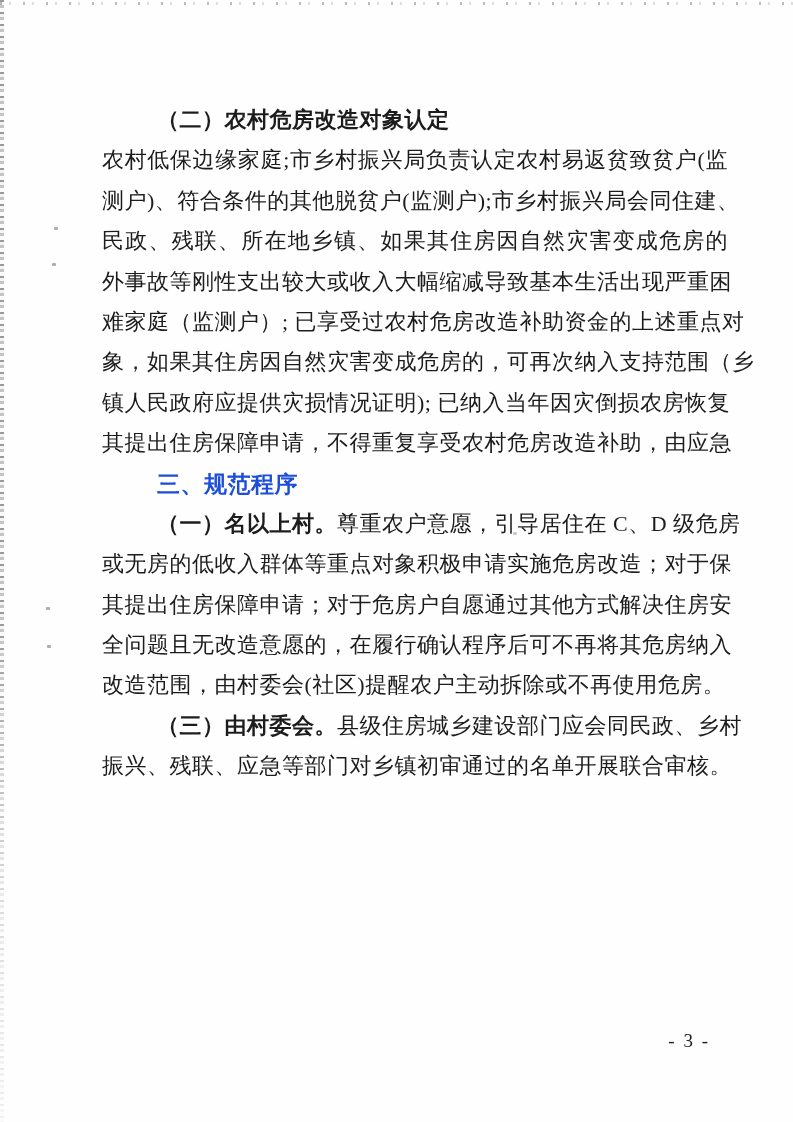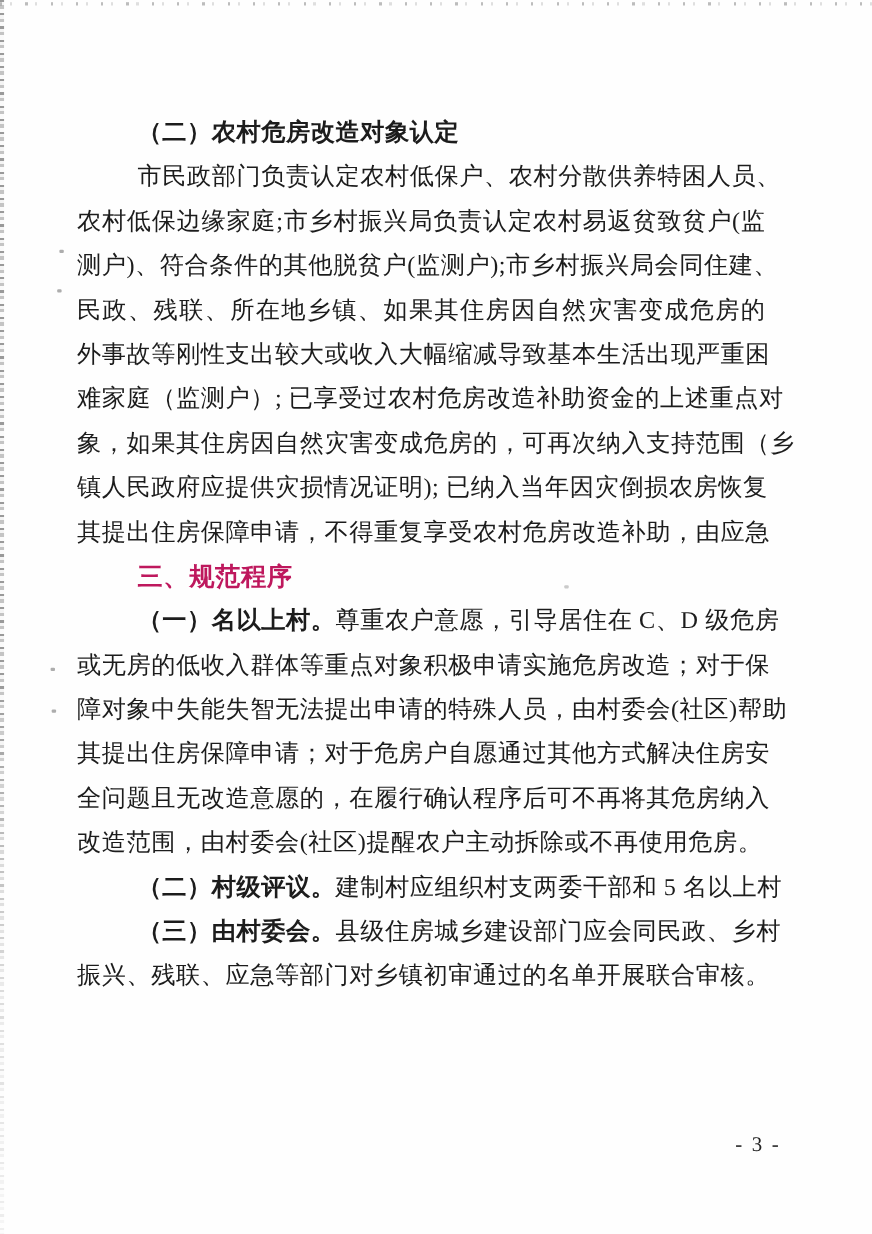--- a/index.html
+++ b/index.html
@@ -39,21 +39,21 @@
   .speck {
     position: absolute;
     width: 4px; height: 3px;
     background: #6a6a6a;
     opacity: 0.55;
     border-radius: 1px;
   }
   
   .content {
     position: absolute;
-    left: 70px;
+    left: 102px;
     top: 100px;
     width: 626px;
   }
   .line {
     height: 40.4px;
     line-height: 40.4px;
     font-size: 22px;
     color: #1c1c1c;
     white-space: nowrap;
     letter-spacing: 0.5px;
@@ -61,21 +61,21 @@
   .line .b { font-weight: bold; }
   .fill {
     text-align: justify;
     text-align-last: justify;
     text-justify: inter-character;
   }
   .indent { text-indent: 55px; }
   .hei .b {
     font-family: "Liberation Sans", "DejaVu Sans", sans-serif;
     font-size: 23px;
-    color: #be185d;
+    color: #1d4ed8;
     margin-top: 24px;
   }
   .footer {
     position: absolute;
     top: 1030px;
     right: 83px;
     font-size: 19px;
     letter-spacing: 2px;
     color: #222;
     font-family: "Liberation Serif", "DejaVu Serif", serif;
@@ -91,40 +91,37 @@
   <div class="speck" style="left:54px; top:227px;"></div>
   <div class="speck" style="left:52px; top:263px;"></div>
   <div class="speck" style="left:46px; top:607px;"></div>
   <div class="speck" style="left:47px; top:645px;"></div>
   <div class="speck" style="left:513px; top:532px; opacity:0.35;"></div>
 
   <div class="content">
 
     <div class="line indent"><span class="b">（二）农村危房改造对象认定</span><span></span></div>
 
-    <div class="line indent fill"><span class="b"></span><span>市民政部门负责认定农村低保户、农村分散供养特困人员、</span></div>
     <div class="line fill"><span class="b"></span><span>农村低保边缘家庭;市乡村振兴局负责认定农村易返贫致贫户(监</span></div>
     <div class="line fill"><span class="b"></span><span>测户)、符合条件的其他脱贫户(监测户);市乡村振兴局会同住建、</span></div>
     <div class="line fill"><span class="b"></span><span>民政、残联、所在地乡镇、如果其住房因自然灾害变成危房的</span></div>
     <div class="line fill"><span class="b"></span><span>外事故等刚性支出较大或收入大幅缩减导致基本生活出现严重困</span></div>
     <div class="line fill"><span class="b"></span><span>难家庭（监测户）; 已享受过农村危房改造补助资金的上述重点对</span></div>
     <div class="line fill"><span class="b"></span><span>象，如果其住房因自然灾害变成危房的，可再次纳入支持范围（乡</span></div>
     <div class="line fill"><span class="b"></span><span>镇人民政府应提供灾损情况证明); 已纳入当年因灾倒损农房恢复</span></div>
     <div class="line fill"><span class="b"></span><span>其提出住房保障申请，不得重复享受农村危房改造补助，由应急</span></div>
 
     <div class="line indent hei"><span class="b">三、规范程序</span><span></span></div>
 
     <div class="line indent fill"><span class="b">（一）名以上村。</span><span>尊重农户意愿，引导居住在 C、D 级危房</span></div>
     <div class="line fill"><span class="b"></span><span>或无房的低收入群体等重点对象积极申请实施危房改造；对于保</span></div>
-    <div class="line fill"><span class="b"></span><span>障对象中失能失智无法提出申请的特殊人员，由村委会(社区)帮助</span></div>
     <div class="line fill"><span class="b"></span><span>其提出住房保障申请；对于危房户自愿通过其他方式解决住房安</span></div>
     <div class="line fill"><span class="b"></span><span>全问题且无改造意愿的，在履行确认程序后可不再将其危房纳入</span></div>
     <div class="line"><span class="b"></span><span>改造范围，由村委会(社区)提醒农户主动拆除或不再使用危房。</span></div>
 
-    <div class="line indent fill"><span class="b">（二）村级评议。</span><span>建制村应组织村支两委干部和 5 名以上村</span></div>
 
     <div class="line indent fill"><span class="b">（三）由村委会。</span><span>县级住房城乡建设部门应会同民政、乡村</span></div>
     <div class="line"><span class="b"></span><span>振兴、残联、应急等部门对乡镇初审通过的名单开展联合审核。</span></div>
 
 
   </div>
 
   <div class="footer">- 3 -</div>
 
 </div>

